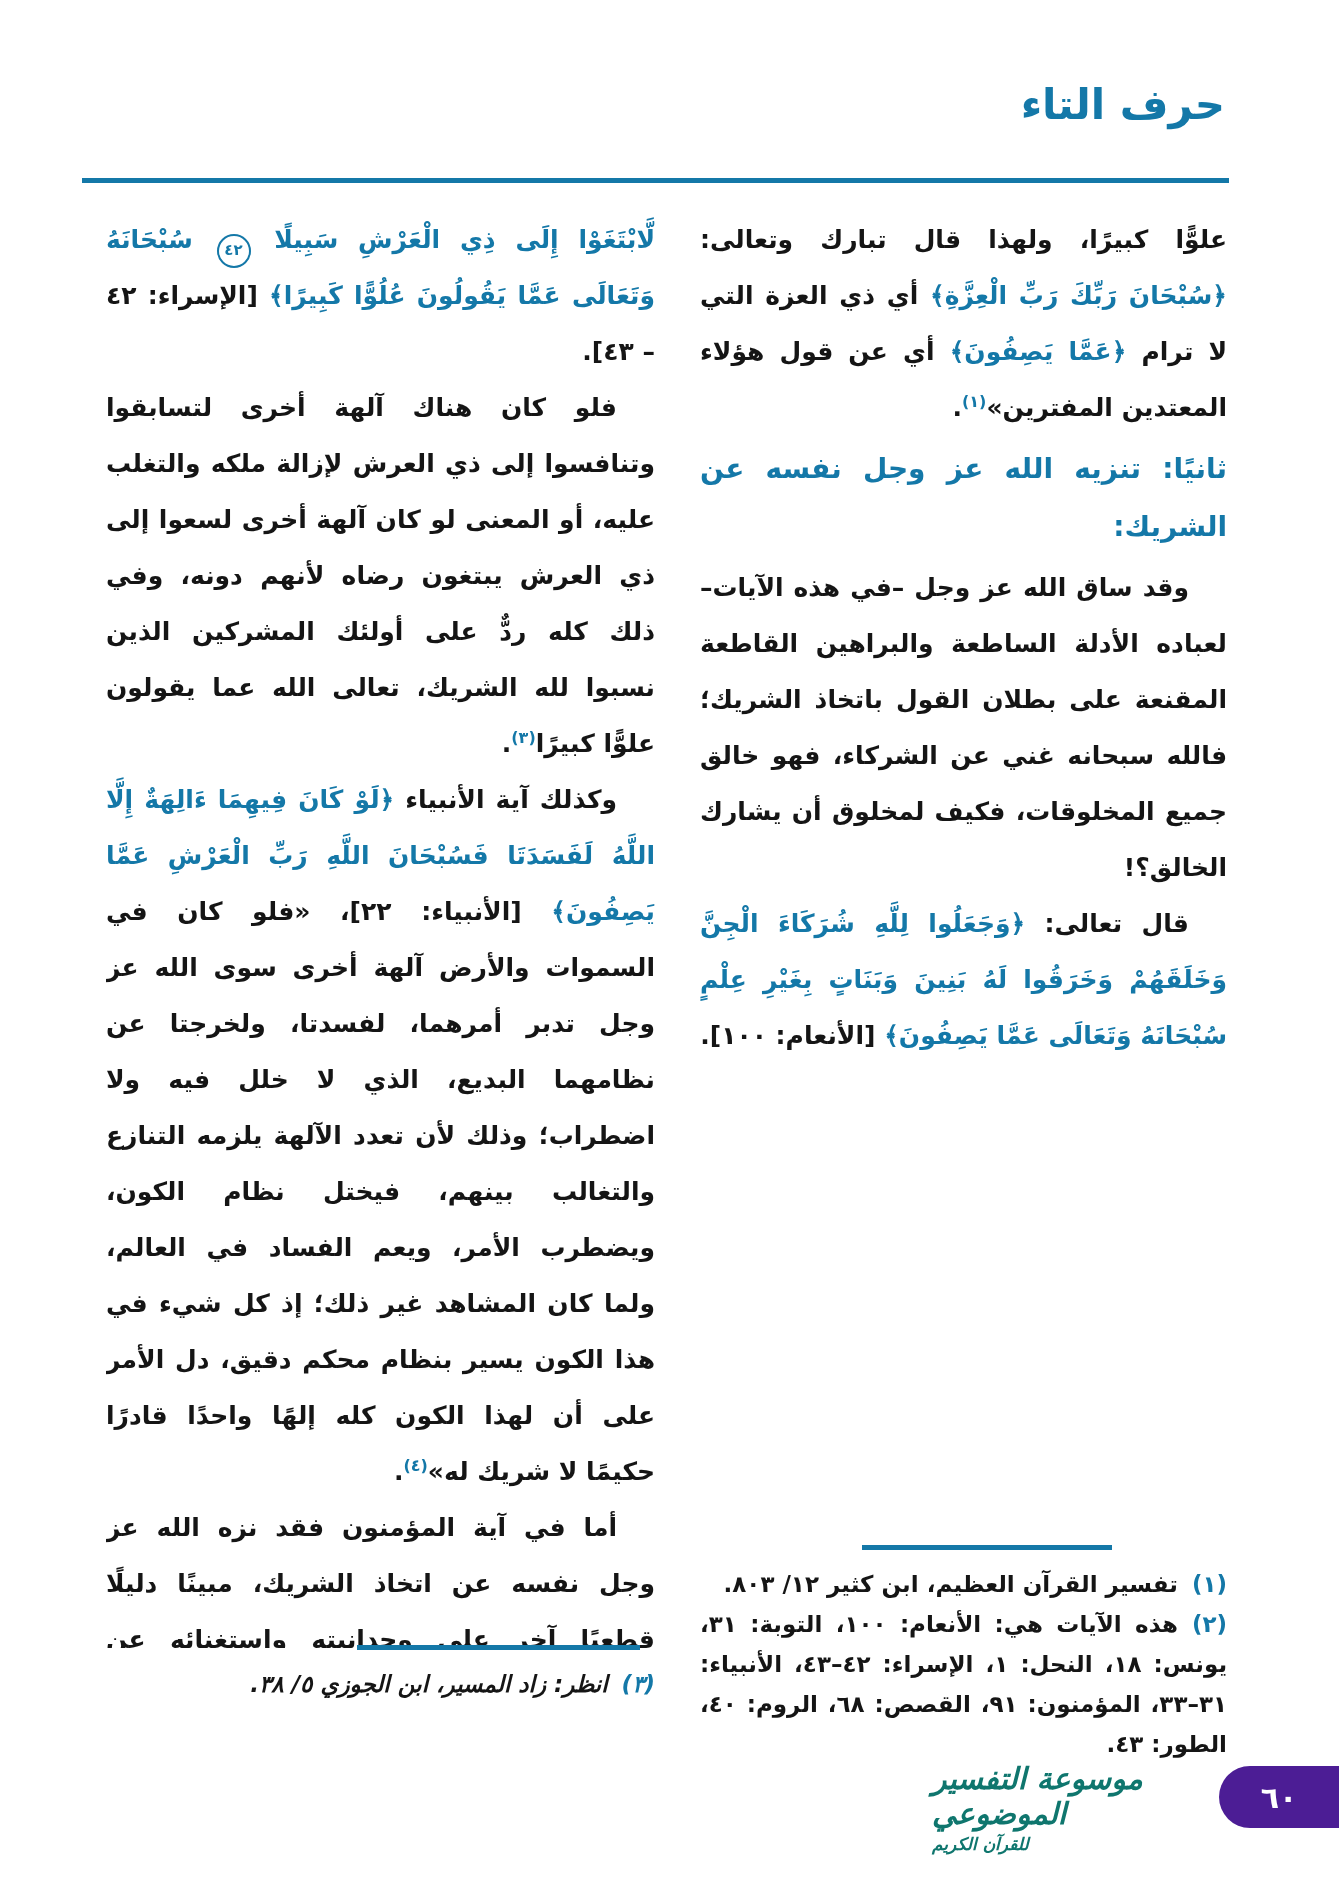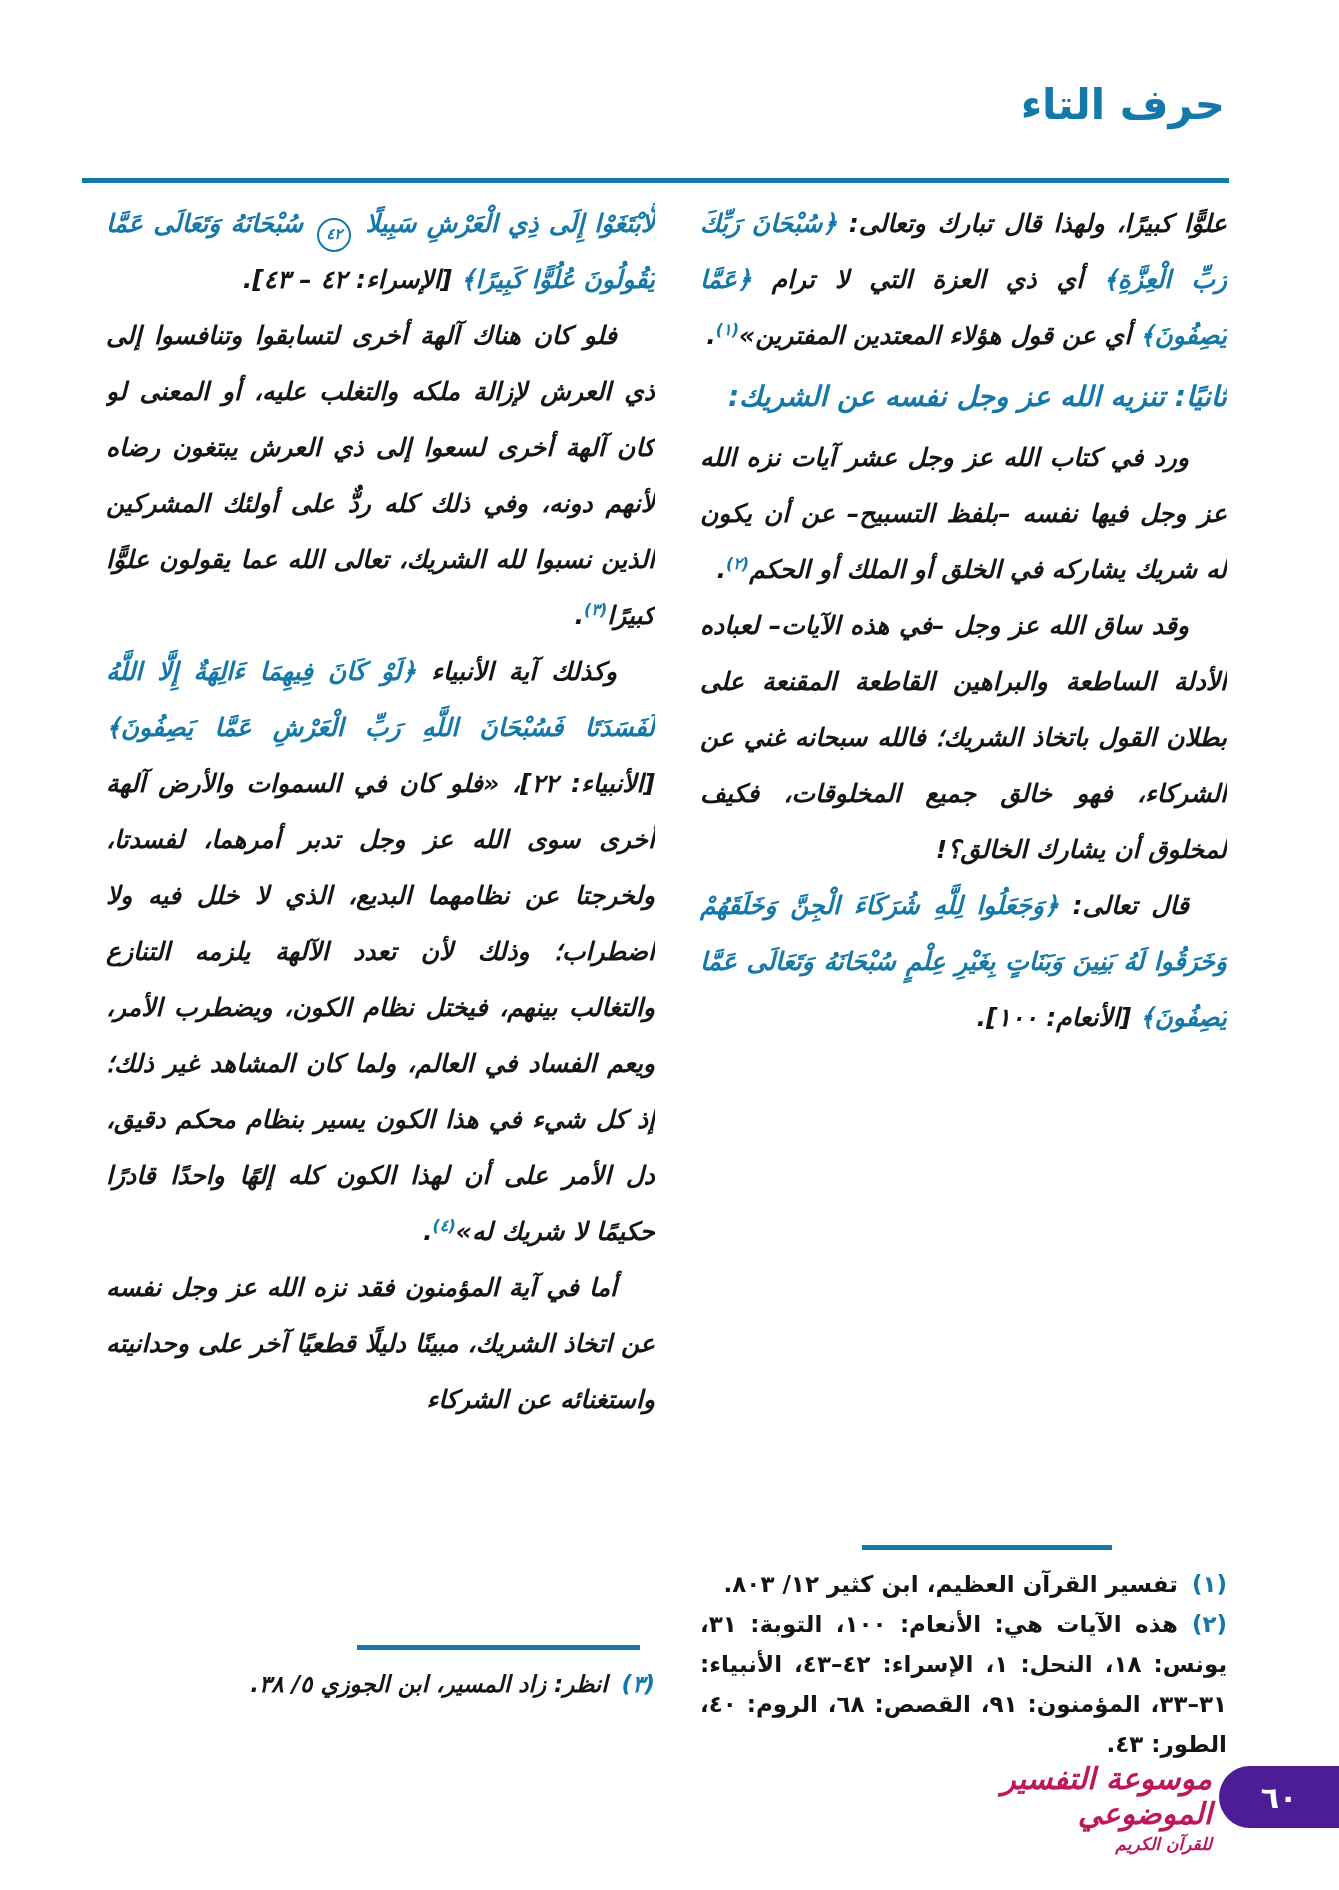--- a/index.html
+++ b/index.html
@@ -10,24 +10,23 @@
   .chapter-title{
     position:absolute; top:84px; right:114px;
     color:#1478a8; font-size:42px; font-weight:bold; 
     letter-spacing:1px; line-height:1;
   }
   .header-rule{
     position:absolute; top:178px; left:82px; right:110px; height:5px;
     background:#1478a8;
   }
   .col{
-    position:absolute; top:196px; text-align:justify;
+    position:absolute; top:212px; text-align:justify;
     color:#151515; font-size:25px; font-weight:bold; line-height:56px;
     overflow:hidden;
-    font-style:italic;
   }
   .col-right{ right:112px; width:527px; height:1344px; }
   .col-left{ left:106px; width:549px; height:1436px; }
   .para{ margin:0; text-indent:38px; }
   .para.no-indent{ text-indent:0; }
   .heading{
     margin:4px 0; color:#1478a8; font-size:28px; font-weight:bold;
     line-height:58px; text-align:justify;
   }
   .seg-q{ color:#1478a8; }
@@ -43,21 +42,21 @@
   }
   .fn-right{ top:1545px; right:112px; width:527px;margin-left:48px; }
   .fn-left{ top:1645px; left:106px; width:549px;font-style:italic; }
   .fn-rule{ height:5px; background:#1478a8; margin-bottom:14px; }
   .fn-rule-right{ width:250px; margin-right:115px; }
   .fn-rule-left{ width:283px; margin-right:15px; }
   .fn-item{ margin:0; }
   .fn-marker{ color:#1478a8; margin-left:14px; }
   .footer-logo{
     position:absolute; top:1762px; left:932px; width:280px;
-    color:#be185d; text-align:right; line-height:1.15;
+    color:#0f766e; text-align:left; line-height:1.15;
   }
   .logo-line1{ font-size:30px; font-weight:bold; font-style:italic; }
   .logo-line2{ font-size:17px; font-weight:bold; font-style:italic; margin-top:4px; }
   .page-badge{
     position:absolute; top:1766px; right:0; width:120px; height:62px;
     background:#4c1d95; border-radius:31px 0 0 31px;
     display:flex; align-items:center; justify-content:center;
   }
   .page-badge span{ color:#ffffff; font-size:30px; font-weight:bold; }
 </style>
@@ -65,21 +64,20 @@
 <body>
 
 <div class="page">
 
   <div class="chapter-title">حرف التاء</div>
   <div class="header-rule"></div>
 
   <div class="col col-right">
     <p class="para no-indent"><span class="seg-t">علوًّا كبيرًا، ولهذا قال تبارك وتعالى: </span><span class="seg-q">﴿سُبْحَانَ رَبِّكَ رَبِّ الْعِزَّةِ﴾</span><span class="seg-t"> أي ذي العزة التي لا ترام </span><span class="seg-q">﴿عَمَّا يَصِفُونَ﴾</span><span class="seg-t"> أي عن قول هؤلاء المعتدين المفترين»</span><span class="seg-s">(١)</span><span class="seg-t">.</span></p>
     <h2 class="heading">ثانيًا: تنزيه الله عز وجل نفسه عن الشريك:</h2>
-    <p class="para"><span class="seg-t">ورد في كتاب الله عز وجل عشر آيات نزه الله عز وجل فيها نفسه –بلفظ التسبيح– عن أن يكون له شريك يشاركه في الخلق أو الملك أو الحكم</span><span class="seg-s">(٢)</span><span class="seg-t">.</span></p>
     <p class="para"><span class="seg-t">وقد ساق الله عز وجل –في هذه الآيات– لعباده الأدلة الساطعة والبراهين القاطعة المقنعة على بطلان القول باتخاذ الشريك؛ فالله سبحانه غني عن الشركاء، فهو خالق جميع المخلوقات، فكيف لمخلوق أن يشارك الخالق؟!</span></p>
     <p class="para"><span class="seg-t">قال تعالى: </span><span class="seg-q">﴿وَجَعَلُوا لِلَّهِ شُرَكَاءَ الْجِنَّ وَخَلَقَهُمْ وَخَرَقُوا لَهُ بَنِينَ وَبَنَاتٍ بِغَيْرِ عِلْمٍ سُبْحَانَهُ وَتَعَالَى عَمَّا يَصِفُونَ﴾</span><span class="seg-t"> [الأنعام: ١٠٠].</span></p>
   </div>
 
   <div class="col col-left">
     <p class="para no-indent"><span class="seg-q">لَّابْتَغَوْا إِلَى ذِي الْعَرْشِ سَبِيلًا </span><span class="seg-m">٤٢</span><span class="seg-q"> سُبْحَانَهُ وَتَعَالَى عَمَّا يَقُولُونَ عُلُوًّا كَبِيرًا﴾</span><span class="seg-t"> [الإسراء: ٤٢ – ٤٣].</span></p>
     <p class="para"><span class="seg-t">فلو كان هناك آلهة أخرى لتسابقوا وتنافسوا إلى ذي العرش لإزالة ملكه والتغلب عليه، أو المعنى لو كان آلهة أخرى لسعوا إلى ذي العرش يبتغون رضاه لأنهم دونه، وفي ذلك كله ردٌّ على أولئك المشركين الذين نسبوا لله الشريك، تعالى الله عما يقولون علوًّا كبيرًا</span><span class="seg-s">(٣)</span><span class="seg-t">.</span></p>
     <p class="para"><span class="seg-t">وكذلك آية الأنبياء </span><span class="seg-q">﴿لَوْ كَانَ فِيهِمَا ءَالِهَةٌ إِلَّا اللَّهُ لَفَسَدَتَا فَسُبْحَانَ اللَّهِ رَبِّ الْعَرْشِ عَمَّا يَصِفُونَ﴾</span><span class="seg-t"> [الأنبياء: ٢٢]، «فلو كان في السموات والأرض آلهة أخرى سوى الله عز وجل تدبر أمرهما، لفسدتا، ولخرجتا عن نظامهما البديع، الذي لا خلل فيه ولا اضطراب؛ وذلك لأن تعدد الآلهة يلزمه التنازع والتغالب بينهم، فيختل نظام الكون، ويضطرب الأمر، ويعم الفساد في العالم، ولما كان المشاهد غير ذلك؛ إذ كل شيء في هذا الكون يسير بنظام محكم دقيق، دل الأمر على أن لهذا الكون كله إلهًا واحدًا قادرًا حكيمًا لا شريك له»</span><span class="seg-s">(٤)</span><span class="seg-t">.</span></p>
     <p class="para"><span class="seg-t">أما في آية المؤمنون فقد نزه الله عز وجل نفسه عن اتخاذ الشريك، مبينًا دليلًا قطعيًا آخر على وحدانيته واستغنائه عن الشركاء</span></p>
   </div>

